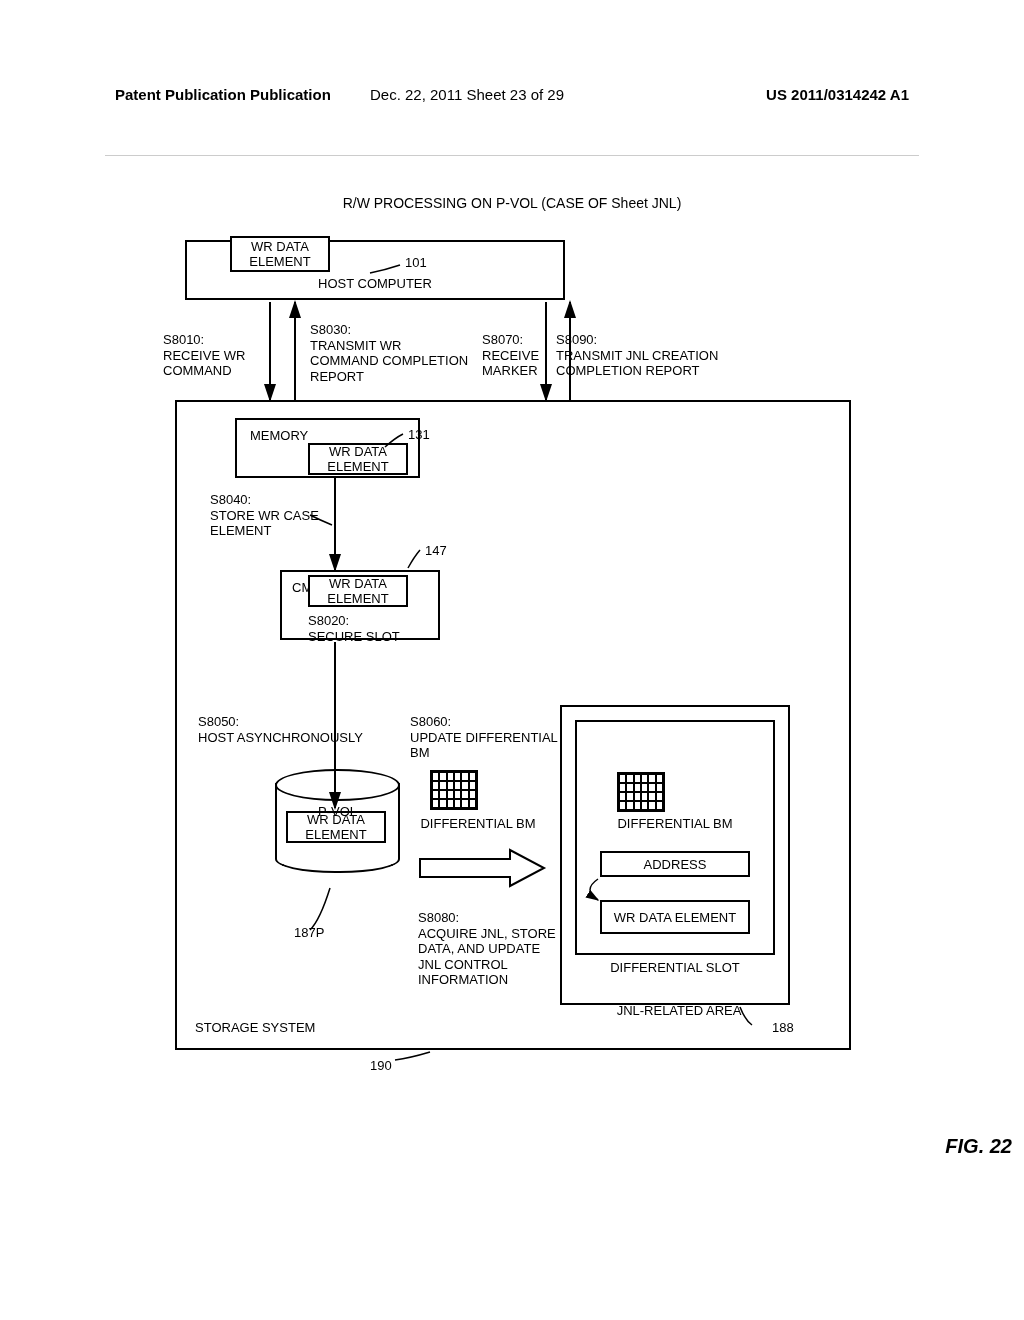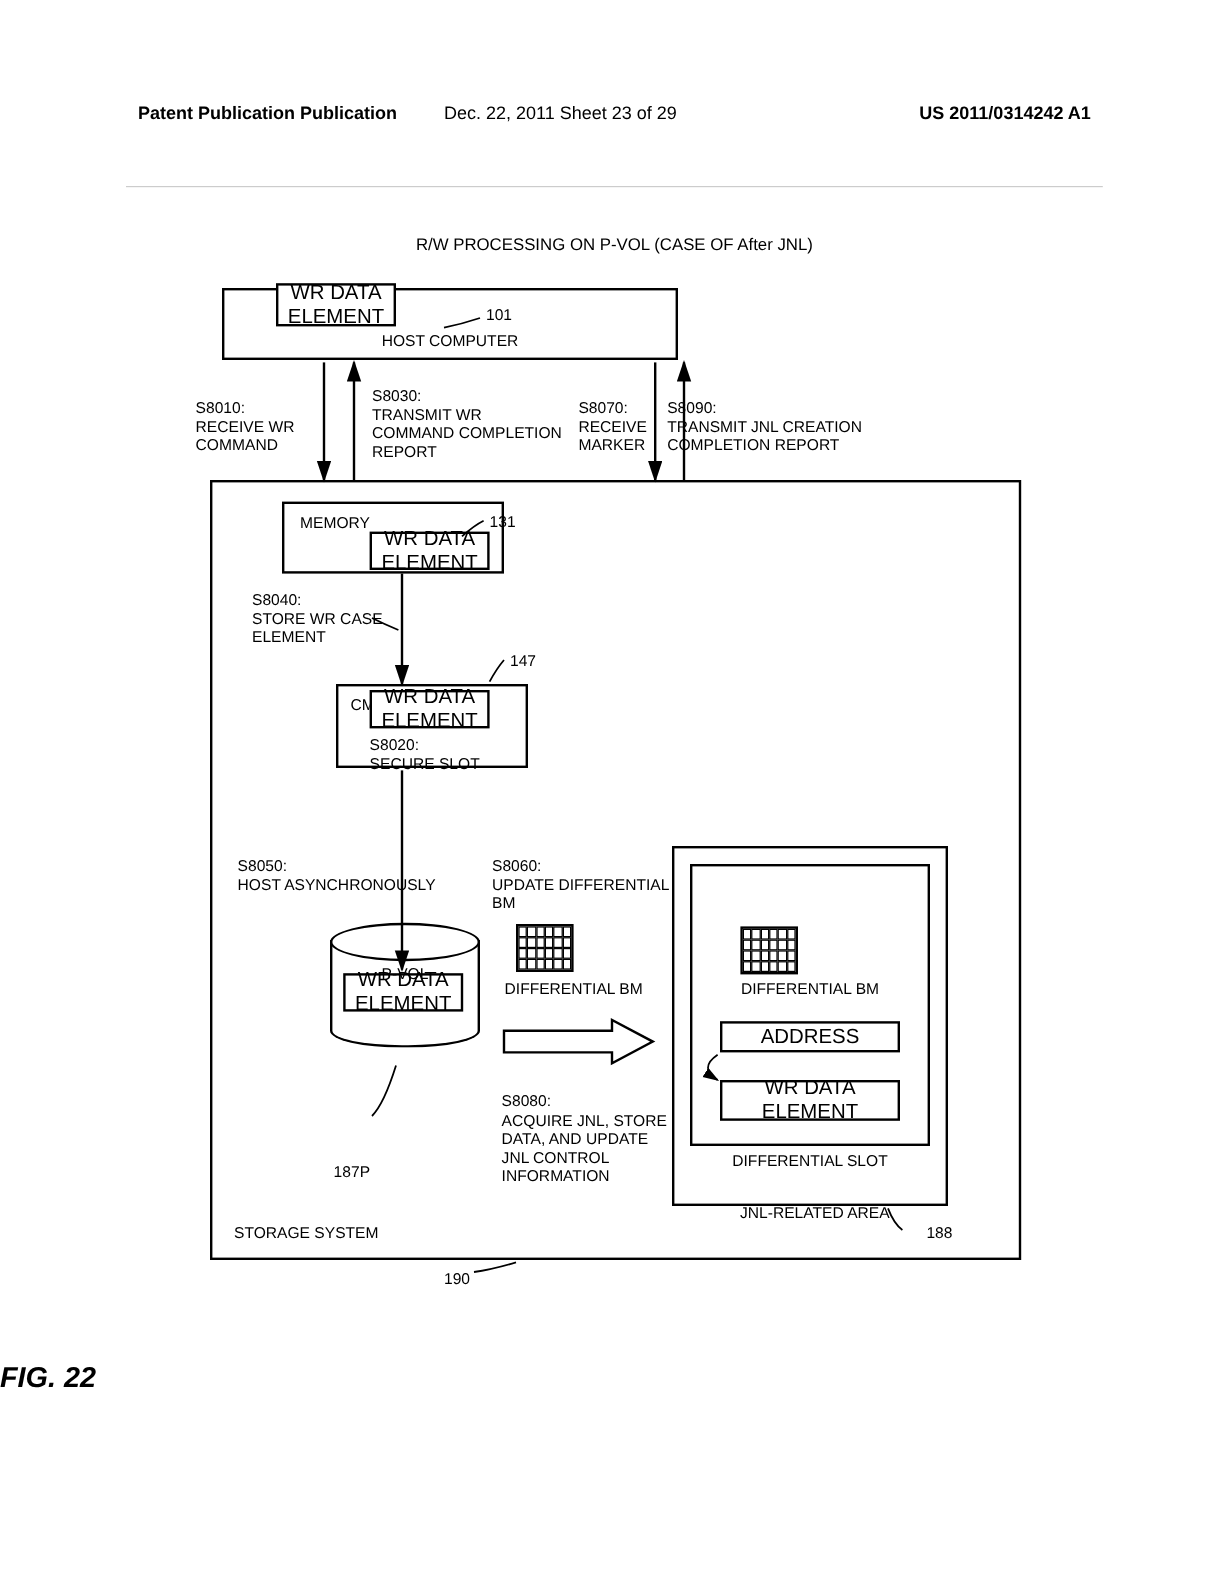--- a/index.html
+++ b/index.html
@@ -37,32 +37,32 @@
     position: absolute;
     top: 195px;
     left: 0; right: 0;
     text-align: center;
     font-size: 14px;
   }
 
   .fig-label {
     position: absolute;
     top: 1135px;
-    left: 0; right: 0;
-    text-align: left;
-    font-size: 24px;
+    left: 0; right: 12px;
+    text-align: right;
+    font-size: 20px;
     font-style: italic;
     font-weight: bold;
   }
 
   .box {
     position: absolute;
     border: 2px solid #000;
     background: #fff;
-    font-size: 17px;
+    font-size: 13px;
   }
   .label {
     position: absolute;
     font-size: 13px;
     line-height: 1.2;
   }
 
   
   .host {
     left: 185px; top: 240px;
@@ -148,21 +148,21 @@
     border-radius: 50%;
     background: #fff;
   }
   .wrdata-pvol {
     left: 286px; top: 811px;
     width: 100px; height: 32px;
     display: flex; align-items: center; justify-content: center;
     text-align: center;
   }
   .pvol-label { left: 318px; top: 804px; }
-  .ref187p { left: 278px; top: 925px; margin-top: 44px; }
+  .ref187p { left: 294px; top: 925px; }
 
   
   .grid {
     position: absolute;
     border: 2px solid #000;
   }
   .grid-inner {
     display: grid;
     width: 100%; height: 100%;
   }
@@ -217,21 +217,21 @@
 </head>
 <body>
 
 <div class="page">
 
   <div class="header-line header-left">Patent Publication Publication</div>
   <div class="header-line header-mid">Dec. 22, 2011  Sheet 23 of 29</div>
   <div class="header-line header-right">US 2011/0314242 A1</div>
   <div class="faint-line"></div>
 
-  <div class="title">R/W PROCESSING ON P-VOL (CASE OF After JNL)</div>
+  <div class="title">R/W PROCESSING ON P-VOL (CASE OF Sheet JNL)</div>
 
   <div class="box host"></div>
   <div class="box wrdata-host">WR DATA ELEMENT</div>
   <div class="label host-label">HOST COMPUTER</div>
   <div class="label ref101">101</div>
 
   <div class="label s8010" style="white-space:pre-line">S8010:
 RECEIVE WR COMMAND</div>
   <div class="label s8030" style="white-space:pre-line">S8030:
 TRANSMIT WR COMMAND COMPLETION REPORT</div>

